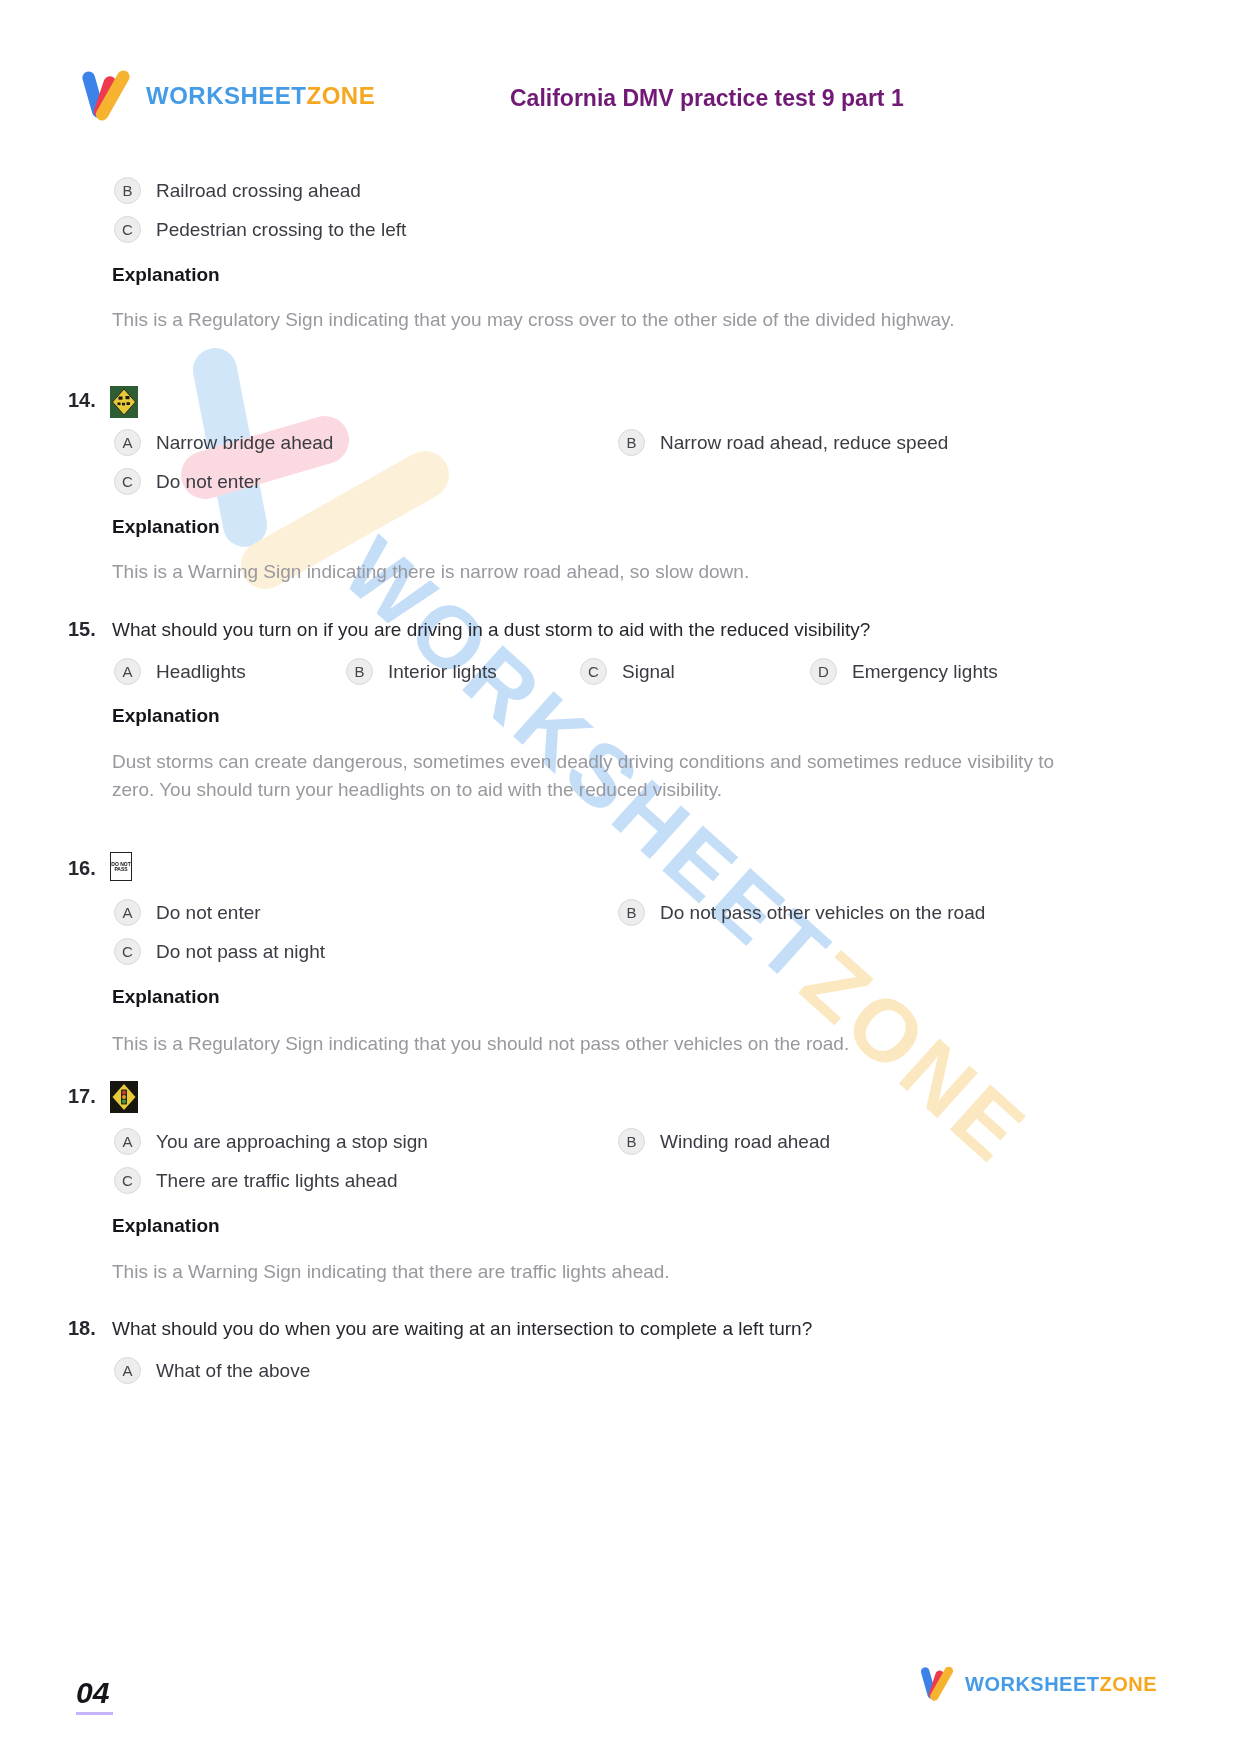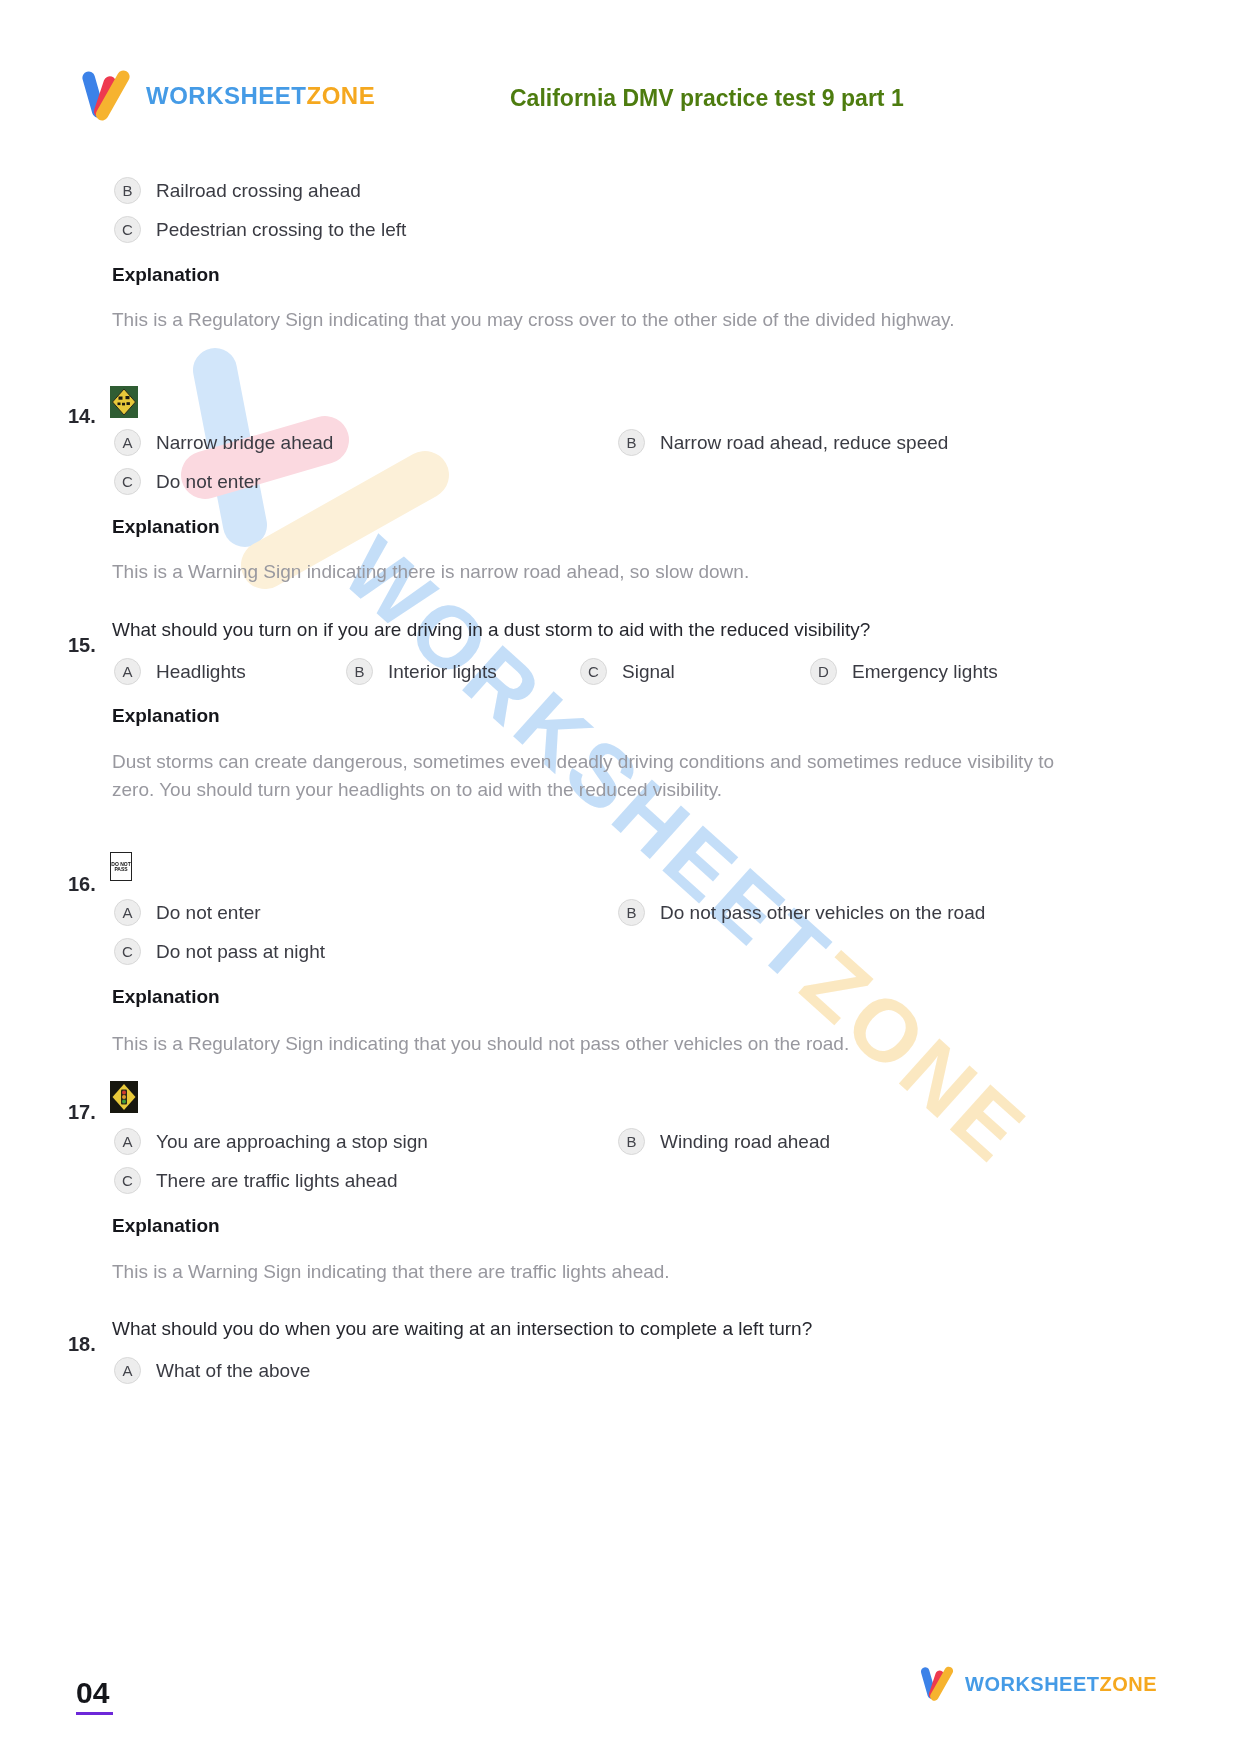--- a/index.html
+++ b/index.html
@@ -6,53 +6,53 @@
   .page{
     position:relative;width:1239px;height:1754px;background:#ffffff;overflow:hidden;
     font-family:"Liberation Sans","DejaVu Sans",sans-serif;
   }
   .abs{position:absolute;}
   
   .header-logo{position:absolute;display:flex;align-items:center;gap:12px;}
   .brand{font-size:24px;font-weight:bold;letter-spacing:.5px;white-space:nowrap;}
   .brand .b1{color:#459be6;}
   .brand .b2{color:#f5a81f;}
-  .doc-title{position:absolute;font-size:23px;font-weight:bold;color:#4d7c0f;white-space:nowrap;}
+  .doc-title{position:absolute;font-size:23px;font-weight:bold;color:#701a75;white-space:nowrap;}
   
   .wm{pointer-events:none;user-select:none;z-index:0;}
   .wm-text{
     position:absolute;left:392px;top:518px;transform:rotate(42deg);transform-origin:0 0;
     font-size:88px;font-weight:bold;letter-spacing:5px;white-space:nowrap;
   }
   .wm-text .w1{color:rgba(125,182,240,0.45);}
   .wm-text .w2{color:rgba(246,199,108,0.42);}
   
   .content{position:relative;z-index:1;}
-  .qnum{position:absolute;font-size:20px;font-weight:bold;color:#26272e;white-space:nowrap;margin-top:16px;}
+  .qnum{position:absolute;font-size:20px;font-weight:bold;color:#26272e;white-space:nowrap;}
   .qtext{position:absolute;font-size:19px;color:#26272e;white-space:nowrap;text-align:center;}
   .opt{position:absolute;display:flex;align-items:center;gap:15px;}
   .badge{
     width:27px;height:27px;border-radius:50%;background:#ededed;border:1px solid #d8d8d8;
     display:flex;align-items:center;justify-content:center;
     font-size:15px;color:#43444b;box-sizing:border-box;flex:0 0 auto;
   }
   .otext{font-size:19px;color:#3a3b43;white-space:nowrap;text-align:right;}
   .ehead{position:absolute;font-size:19px;font-weight:bold;color:#15161b;text-align:center;}
   .ebody{position:absolute;font-size:19px;line-height:28px;color:#98989f;}
   
   .sign{position:absolute;}
   .sign-box{
     width:22px;height:29px;background:#fff;border:1.5px solid #222;box-sizing:border-box;
     display:flex;align-items:center;justify-content:center;text-align:center;
     font-size:5px;line-height:5px;font-weight:bold;color:#111;overflow:hidden;
   }
   
   .page-num{
     position:absolute;font-size:30px;font-weight:bold;color:#15161b;
-    border-bottom:3px solid #6d28d9;padding:0 4px 2px 0;
+    border-bottom:3px solid #c4b5fd;padding:0 4px 2px 0;font-style:italic;
   }
   .footer-logo{position:absolute;display:flex;align-items:center;gap:9px;}
   .footer-logo .brand{font-size:20px;}
 </style>
 </head>
 <body>
 
 <div class="page">
 
   <svg class="abs wm" style="left:130px;top:340px" width="330" height="330" viewBox="0 0 330 330">

